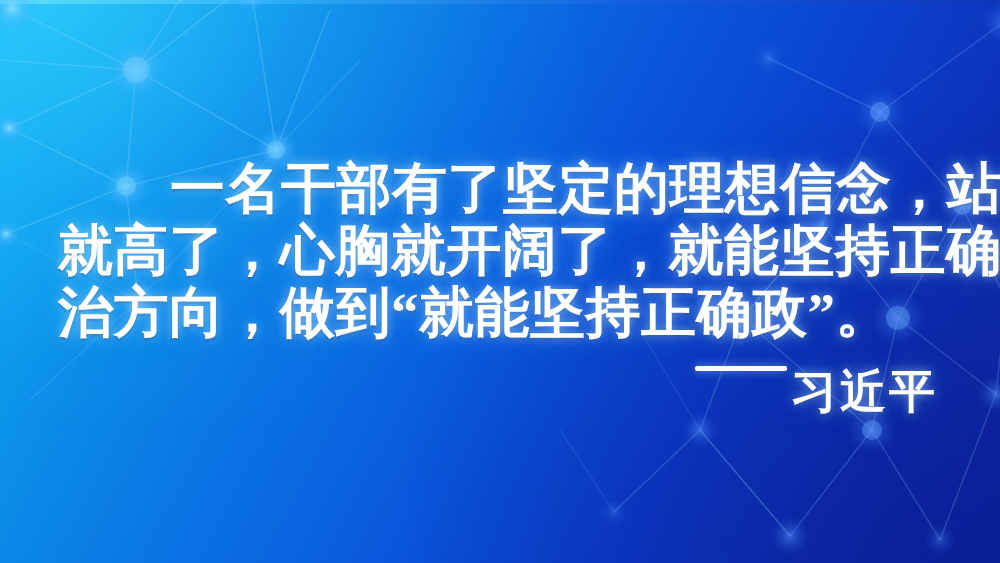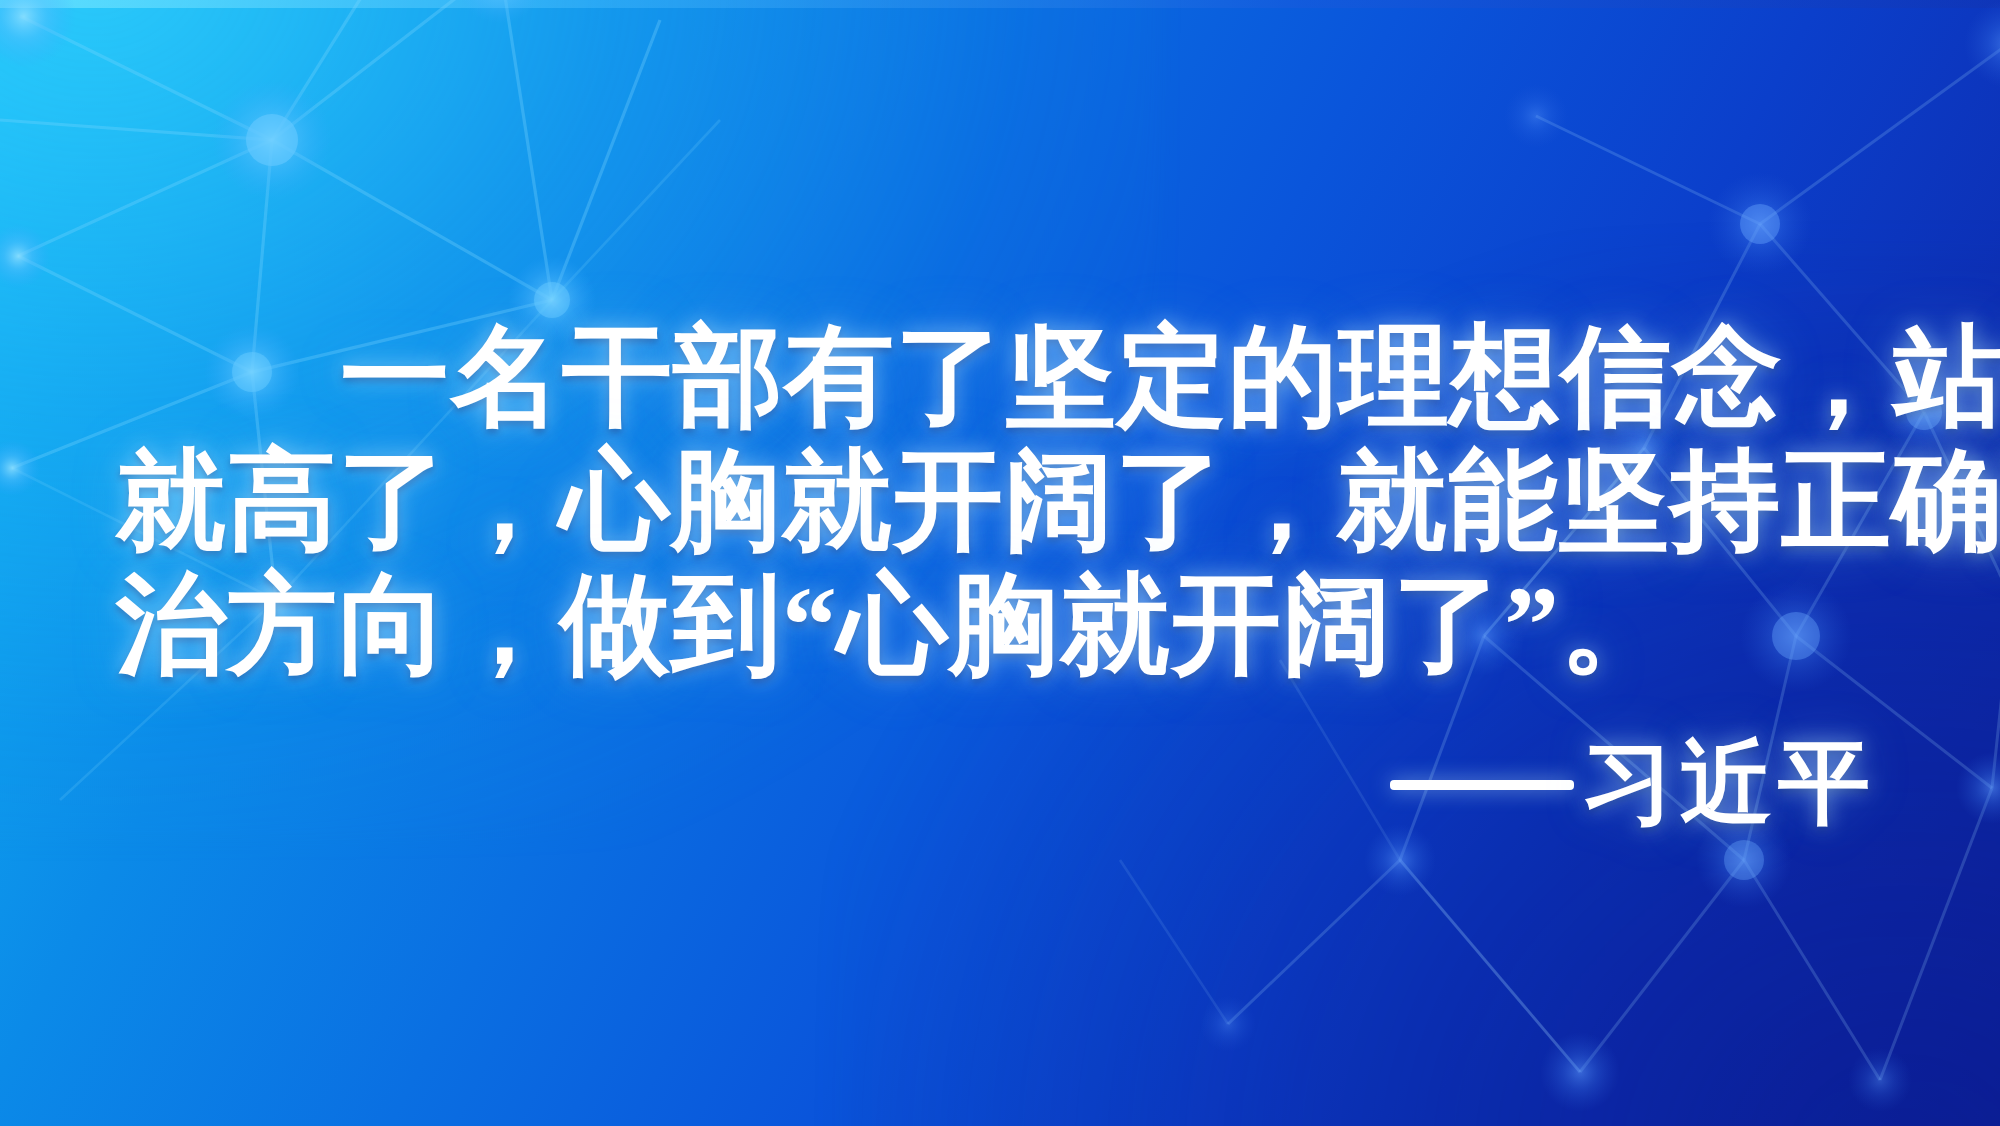--- a/index.html
+++ b/index.html
@@ -94,21 +94,21 @@
       0 0 26px rgba(120, 200, 255, 0.40),
       0 2px 3px rgba(4, 30, 110, 0.45);
   }
   .qline.indent { text-indent: 112px; }
 
   .attribution {
     position: absolute;
     right: 62px;
     top: 366px;
     display: flex;
-    align-items: center;
+    align-items: flex-start;
     gap: 4px;
   }
   .attr-dash {
     display: inline-block;
     width: 92px;
     height: 5px;
     background: #ffffff;
     border-radius: 2px;
     box-shadow: 0 0 10px rgba(190, 235, 255, 0.55);
   }
@@ -229,21 +229,21 @@
       <circle cx="1004" cy="22" r="22" fill="url(#nodeGlowDark)"></circle>
       <circle cx="614" cy="512" r="14" fill="url(#nodeGlowDark)" opacity="0.6"></circle>
       <circle cx="768" cy="58" r="16" fill="url(#nodeGlowDark)" opacity="0.7"></circle>
       <circle cx="940" cy="540" r="16" fill="url(#nodeGlowDark)" opacity="0.7"></circle>
     </g>
   </svg>
 
   <div class="quote">
     <div class="qline indent">一名干部有了坚定的理想信念，站位</div>
     <div class="qline">就高了，心胸就开阔了，就能坚持正确政</div>
-    <div class="qline">治方向，做到“心胸就开阔了”。</div>
+    <div class="qline">治方向，做到“就能坚持正确政”。</div>
   </div>
 
   <div class="attribution">
     <span class="attr-dash"></span>
     <span class="attr-name">习近平</span>
   </div>
 
 </div>
 
 </body></html>

